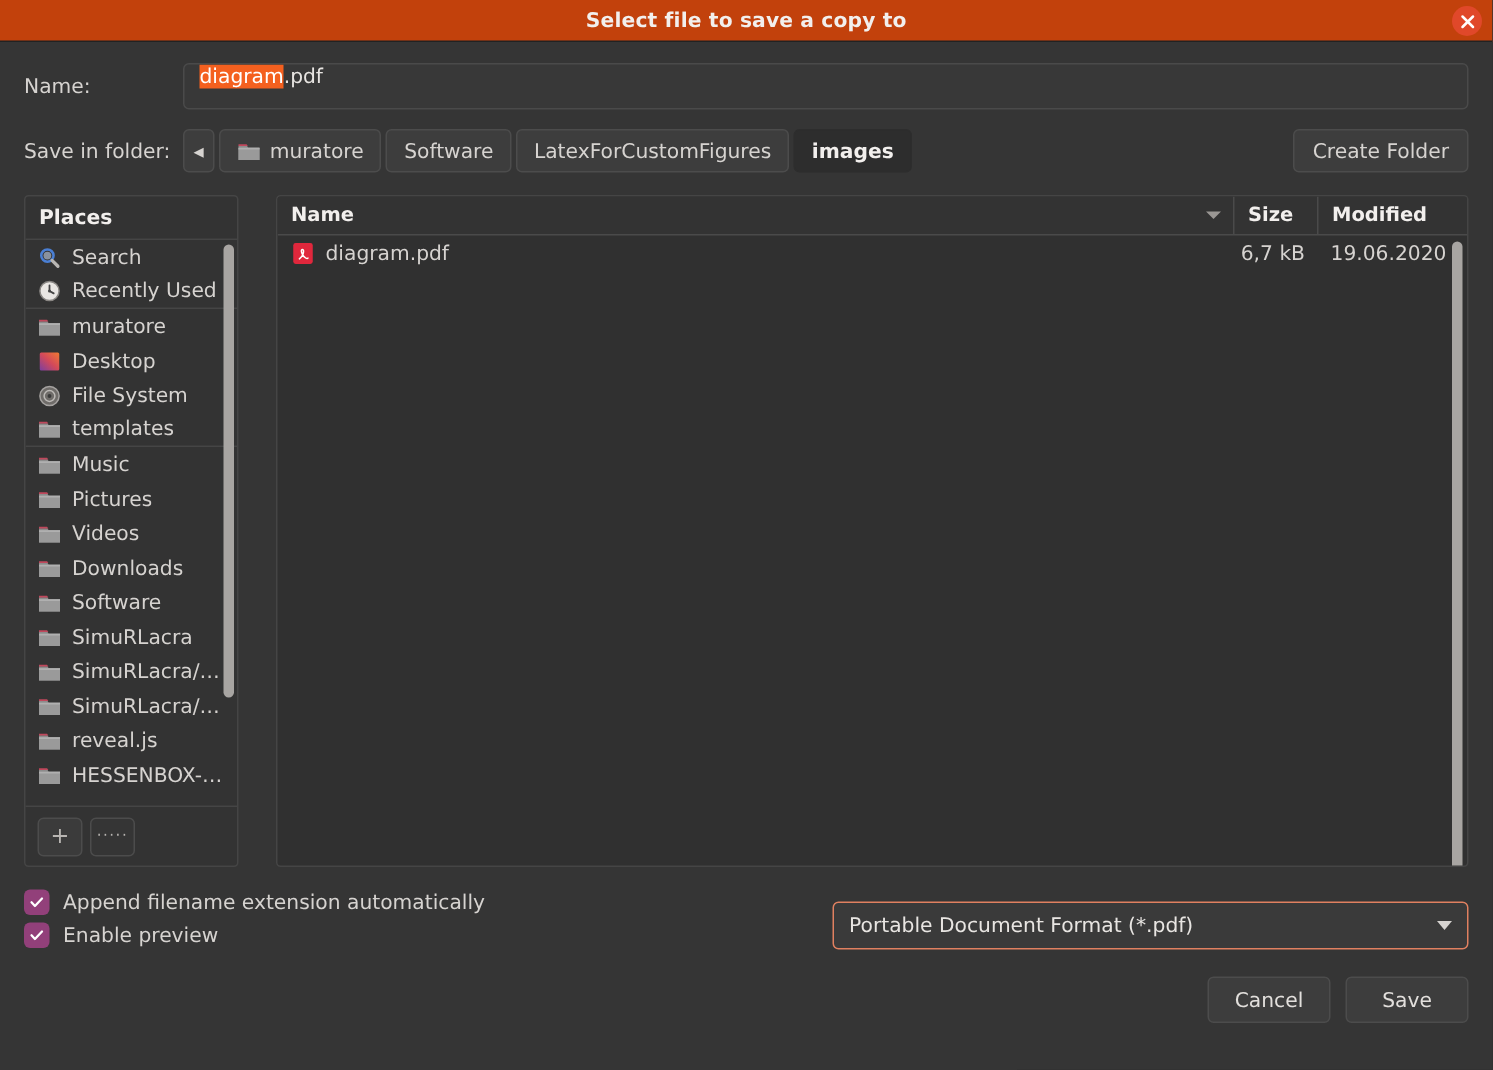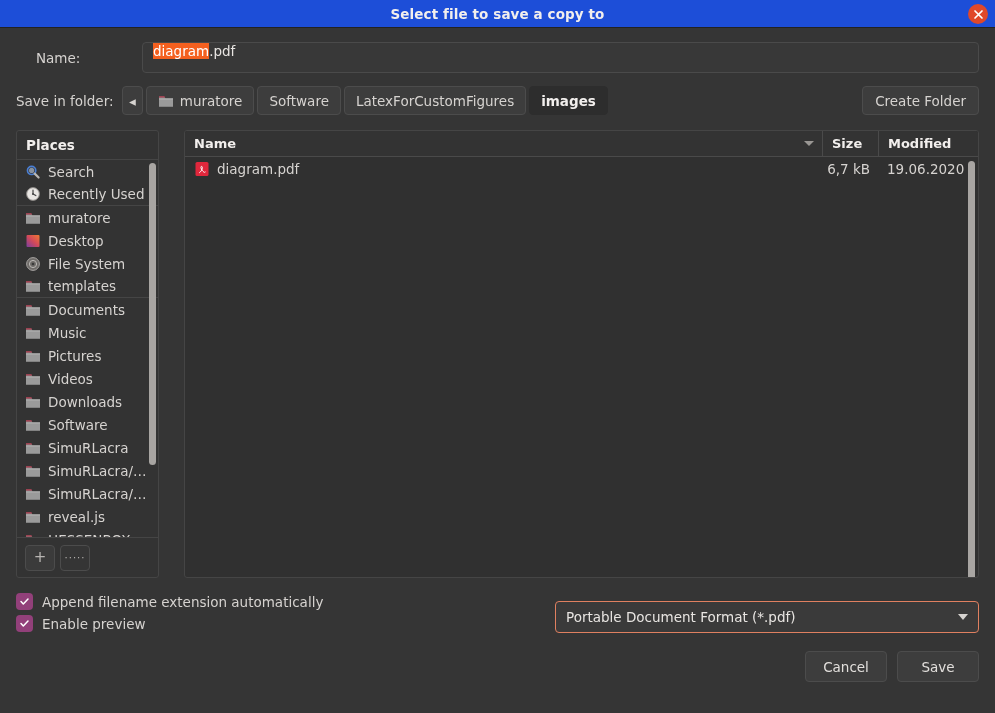--- a/index.html
+++ b/index.html
@@ -15,21 +15,21 @@
     font-family: "DejaVu Sans", "Liberation Sans", sans-serif;
     font-size: 13.5px;
     color: #d6d3d0;
     -webkit-font-smoothing: antialiased;
   }
 
   
   .titlebar {
     position: relative;
     height: 28px;
-    background: #1d4ed8;
+    background: #c2410c;
     display: flex;
     align-items: center;
     justify-content: center;
     border-bottom: 1px solid #222;
   }
   .titlebar-title {
     font-size: 13.5px;
     font-weight: bold;
     color: #f2efed;
     letter-spacing: .1px;
@@ -48,21 +48,20 @@
     align-items: center;
     justify-content: center;
   }
   .close-btn svg { display: block; }
 
   
   .name-row {
     display: flex;
     align-items: center;
     padding: 14px 16px 0 16px;
-    margin-left: 20px;
   }
   .name-label {
     width: 106px;
     flex: 0 0 106px;
     font-size: 13.5px;
     color: #d6d3d0;
   }
   .name-input {
     flex: 1;
     height: 31px;
@@ -449,29 +448,20 @@
           <span class="place-label">File System</span>
         </div>
         <div class="place sep-after">
           <svg class="icon" viewBox="0 0 16 16">
             <path d="M1 4.2h5.6l.9 1.3H15v8.1H1z" fill="#8c8c8c"></path>
             <path d="M1 3.2h5.4l.8 1.2H1z" fill="#c0485c"></path>
             <path d="M1 5.5h14v8.1H1z" fill="#9a9a9a"></path>
             <path d="M1 5.5h14v1.1H1z" fill="#b0b0b0"></path>
           </svg>
           <span class="place-label">templates</span>
-        </div>
-        <div class="place">
-          <svg class="icon" viewBox="0 0 16 16">
-            <path d="M1 4.2h5.6l.9 1.3H15v8.1H1z" fill="#8c8c8c"></path>
-            <path d="M1 3.2h5.4l.8 1.2H1z" fill="#c0485c"></path>
-            <path d="M1 5.5h14v8.1H1z" fill="#9a9a9a"></path>
-            <path d="M1 5.5h14v1.1H1z" fill="#b0b0b0"></path>
-          </svg>
-          <span class="place-label">Documents</span>
         </div>
         <div class="place">
           <svg class="icon" viewBox="0 0 16 16">
             <path d="M1 4.2h5.6l.9 1.3H15v8.1H1z" fill="#8c8c8c"></path>
             <path d="M1 3.2h5.4l.8 1.2H1z" fill="#c0485c"></path>
             <path d="M1 5.5h14v8.1H1z" fill="#9a9a9a"></path>
             <path d="M1 5.5h14v1.1H1z" fill="#b0b0b0"></path>
           </svg>
           <span class="place-label">Music</span>
         </div>

